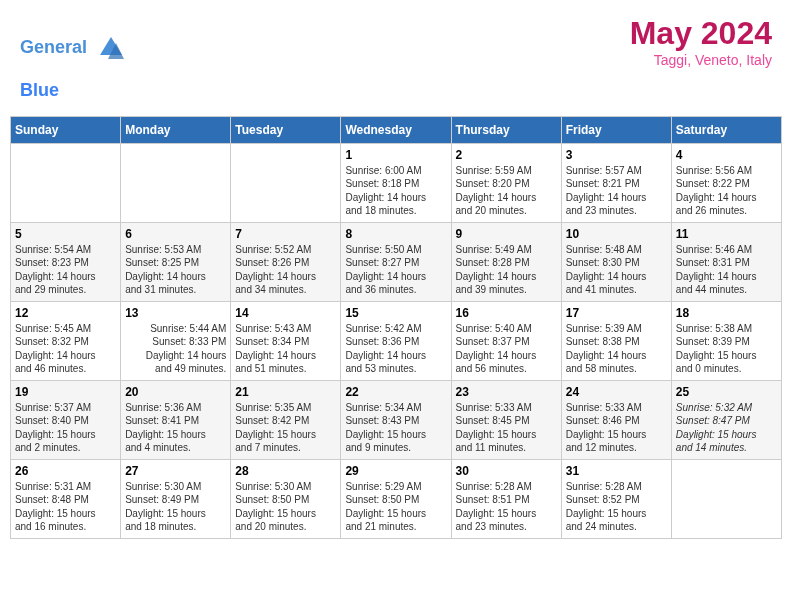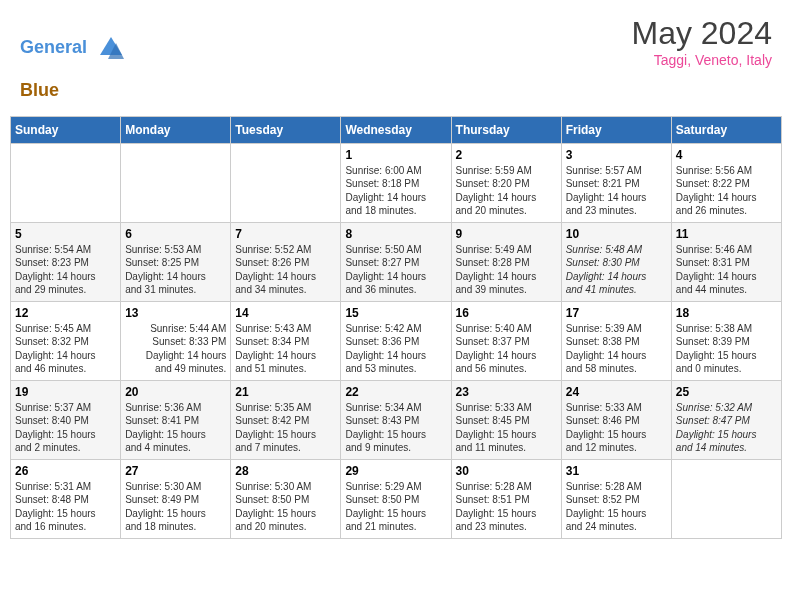--- a/index.html
+++ b/index.html
@@ -34,22 +34,22 @@
     .logo-icon {
       width: 30px;
       height: 30px;
       margin-left: 4px;
     }
     .title-area {
       text-align: right;
     }
     .main-title {
       font-size: 32px;
-      font-weight: normal;
-      color: #404040;
+      font-weight: bold;
+      color: #be185d;
     }
     .subtitle {
       font-size: 14px;
       color: #ec4899;
     }
     .calendar {
       width: 100%;
       border-collapse: collapse;
       font-size: 11px;
     }
@@ -93,21 +93,21 @@
 <div class="header-area">
   <div class="logo">
     <div>
       <div class="logo-text">
         <span>General</span>
         <svg class="logo-icon" viewBox="0 0 30 30" style="display:inline-block;vertical-align:middle;">
           <polygon points="15,4 26,22 4,22" fill="#4a90d9"></polygon>
           <polygon points="20,10 28,26 12,26" fill="#2e6eb5" opacity="0.7"></polygon>
         </svg>
       </div>
-      <div class="logo-text" style="color:#a16207;">Blue</div>
+      <div class="logo-text" style="color:#3b82f6;">Blue</div>
     </div>
   </div>
   <div class="title-area">
     <div class="main-title">May 2024</div>
     <div class="subtitle">Taggi, Veneto, Italy</div>
   </div>
 </div>
 
 <table class="calendar">
   <thead>
@@ -186,21 +186,21 @@
         </td>
         <td>
           <div class="day-number">9</div>
           <div class="day-info" style="white-space: pre-line;">Sunrise: 5:49 AM
 Sunset: 8:28 PM
 Daylight: 14 hours
 and 39 minutes.</div>
         </td>
         <td>
           <div class="day-number">10</div>
-          <div class="day-info" style="white-space: pre-line; font-style: italic;">Sunrise: 5:48 AM
+          <div class="day-info" style="white-space: pre-line;">Sunrise: 5:48 AM
 Sunset: 8:30 PM
 Daylight: 14 hours
 and 41 minutes.</div>
         </td>
         <td>
           <div class="day-number">11</div>
           <div class="day-info" style="white-space: pre-line;">Sunrise: 5:46 AM
 Sunset: 8:31 PM
 Daylight: 14 hours
 and 44 minutes.</div>

